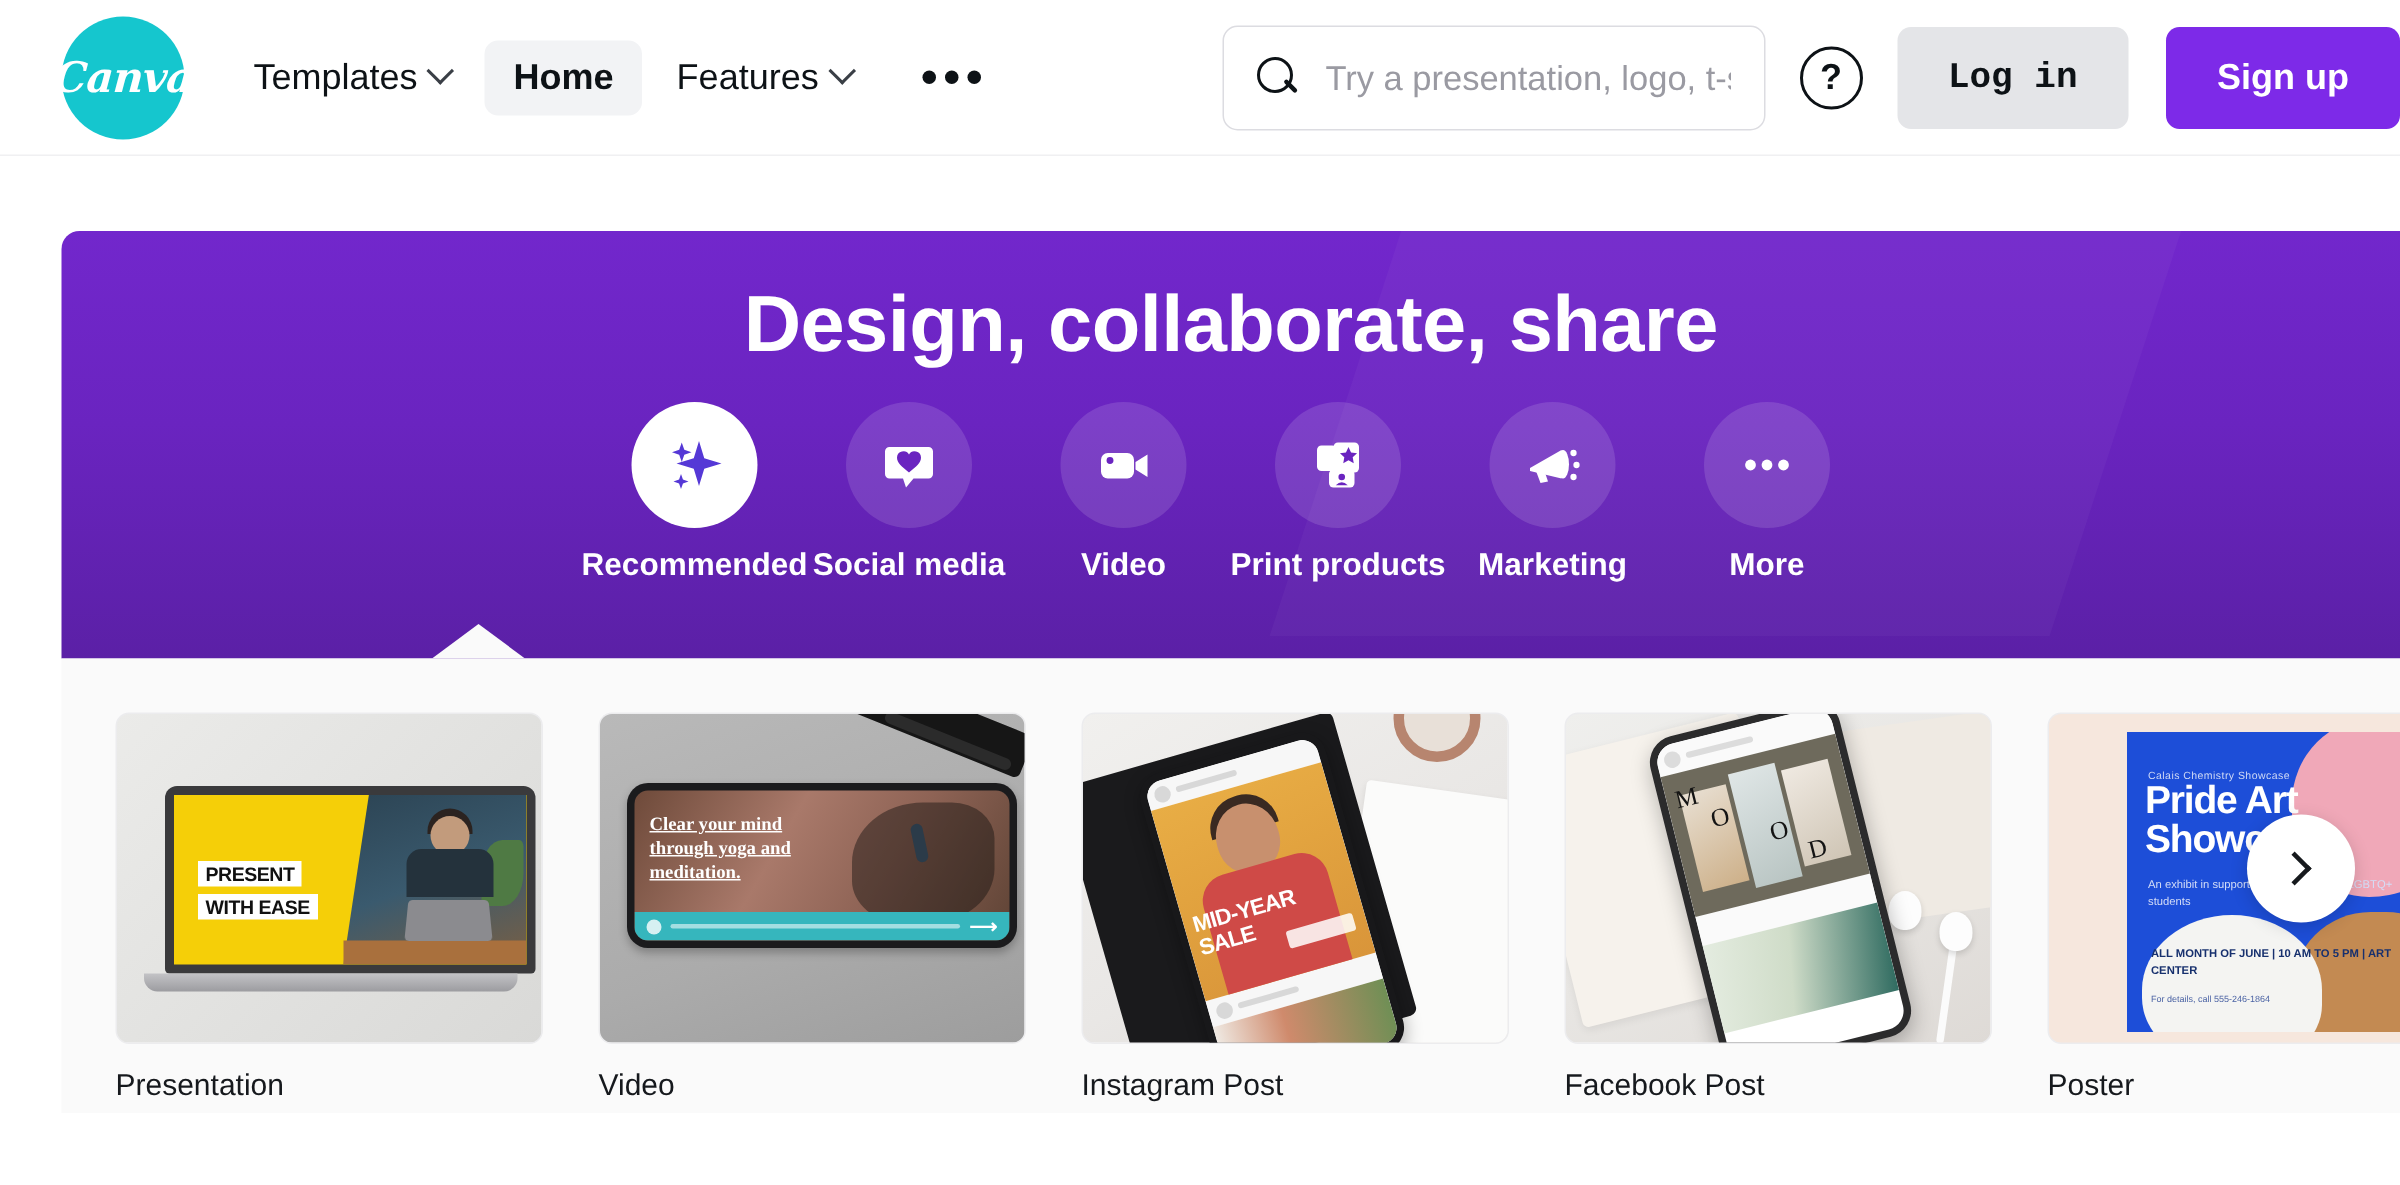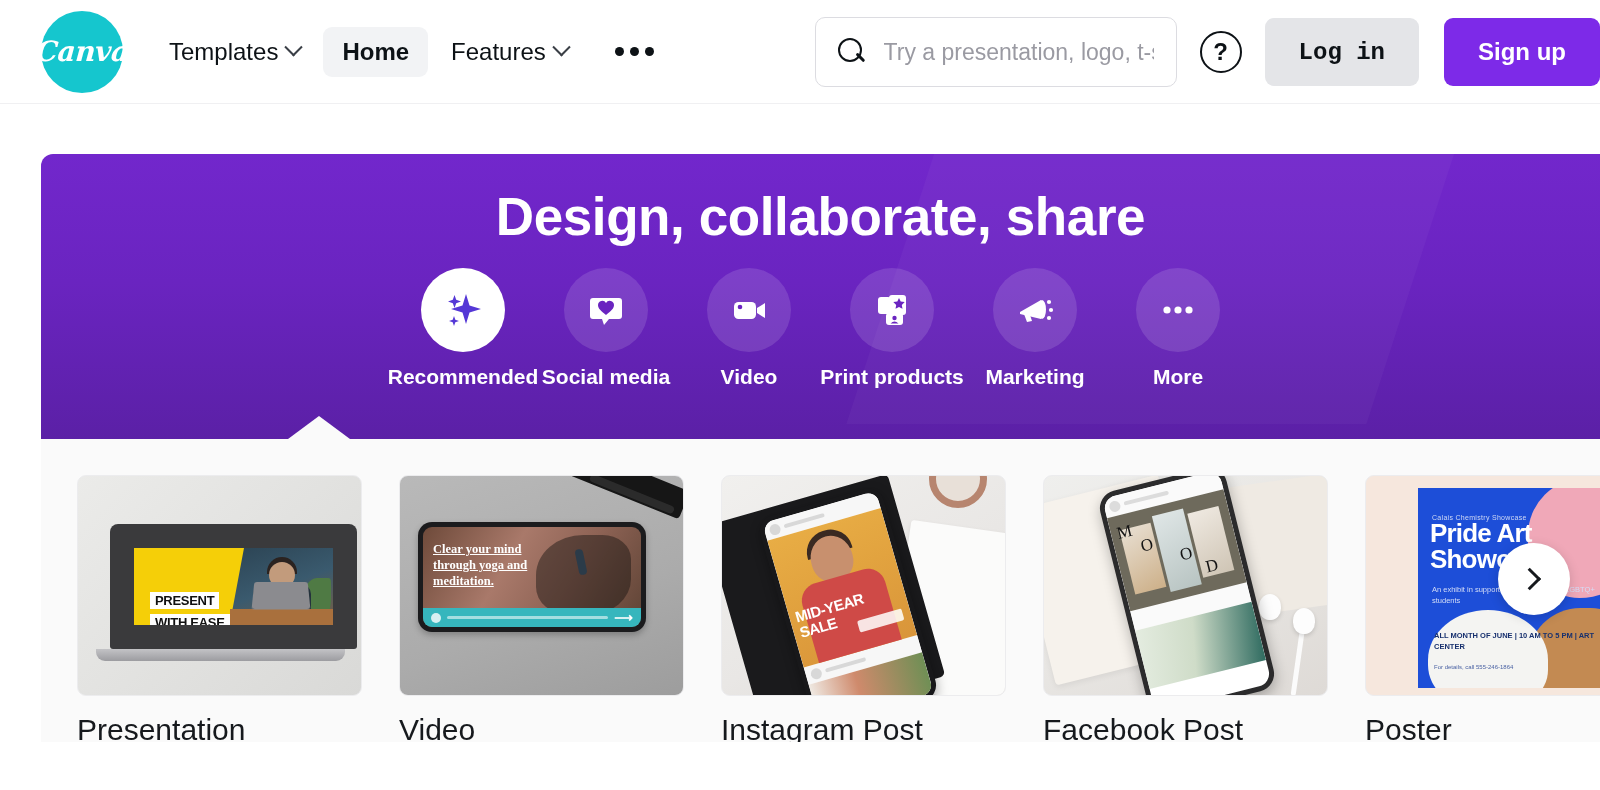--- a/index.html
+++ b/index.html
@@ -244,33 +244,33 @@
   .card { width: 285px; flex: none; cursor: pointer; }
   .thumb {
     width: 285px; height: 221px;
     border-radius: 9px;
     overflow: hidden;
     position: relative;
     border: 1px solid #ececee;
   }
   .card-label {
     margin-top: 17px;
-    font-size: 30px;
+    font-size: 20px;
     color: #16191d;
     white-space: nowrap;
   }
 
   
   .t1 { background: linear-gradient(135deg,#ebebe9 0%,#e3e3e1 45%,#d9d9d7 100%); }
   .t1 .laptop {
     position: absolute; left: 32px; top: 48px;
     width: 247px; height: 125px;
     background: #3a3a3c;
     border-radius: 8px 8px 3px 3px;
-    padding: 24px;
+    padding: 6px;
   }
   .t1 .screen { width: 100%; height: 100%; background: #f5cf08; position: relative; overflow: hidden; }
   .t1 .scr-photo {
     position:absolute; right:0; top:0; width: 52%; height:100%;
     background: linear-gradient(160deg,#2c4454 0%,#3a5a6e 50%,#7a5f43 100%);
     clip-path: polygon(14% 0,100% 0,100% 100%,0 100%);
   }
   .t1 .head { position:absolute; right:38px; top:14px; width:26px; height:26px; border-radius:50%; background:#c29b7c; }
   .t1 .hair { position:absolute; right:36px; top:9px; width:30px; height:17px; border-radius:15px 15px 0 0; background:#2b2320; }
   .t1 .body { position:absolute; right:22px; top:36px; width:58px; height:32px; border-radius:10px 10px 0 0; background:#24323c; }
@@ -294,21 +294,21 @@
   .t2 .pen {
     position:absolute; right:-6px; top:-10px; width: 130px; height: 30px;
     background:#161616; transform: rotate(22deg); border-radius: 4px;
   }
   .t2 .pen2 {
     position:absolute; right:6px; top:14px; width: 90px; height: 8px;
     background:#2b2b2b; transform: rotate(22deg); border-radius: 4px;
   }
   .t2 .phone {
     position:absolute; left: 18px; top: 46px;
-    width: 228px; height: 110px;
+    width: 260px; height: 110px;
     background:#1b1b1d; border-radius: 14px; padding: 5px;
     box-shadow: 0 3px 6px rgba(0,0,0,.25);
   }
   .t2 .pscreen {
     width:100%; height:100%; border-radius: 9px; overflow:hidden; position:relative;
     background: linear-gradient(120deg,#6e4a3a 0%,#a9796a 38%,#8e6355 65%,#5e4335 100%);
   }
   .t2 .rock { position:absolute; right:10px; top:8px; width:95px; height:80px; background:rgba(20,18,16,.45); border-radius:50% 30% 45% 35%; }
   .t2 .person { position:absolute; right:56px; top:22px; width:8px; height:26px; background:#2b3b49; border-radius:4px; transform: rotate(-12deg); }
   .t2 .vtext {

